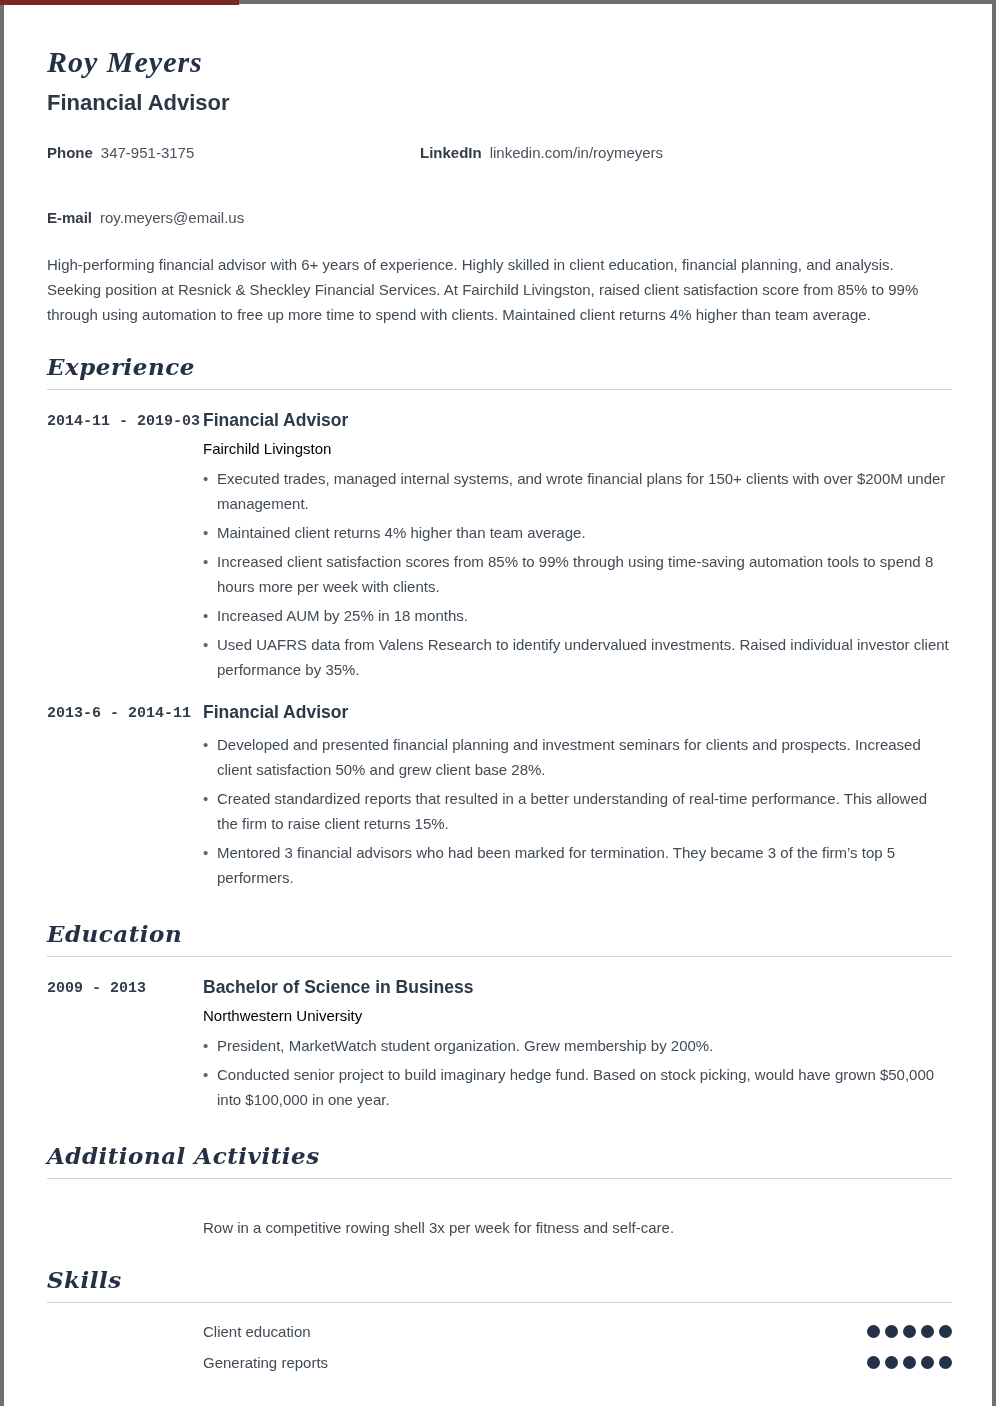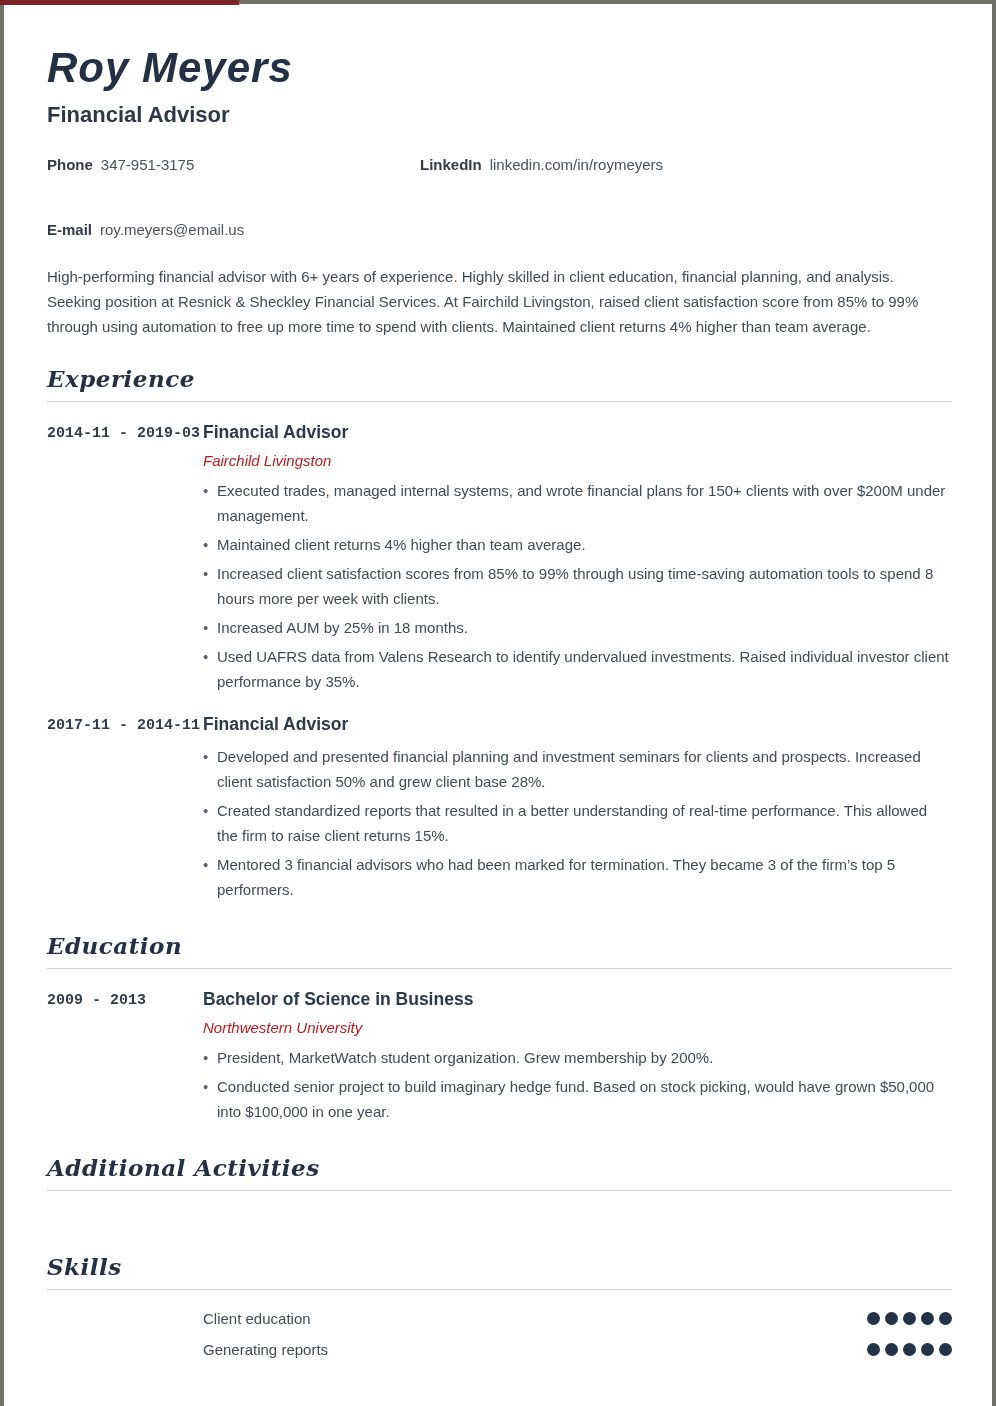--- a/index.html
+++ b/index.html
@@ -19,24 +19,24 @@
     padding: 42px 40px 46px 43px;
   }
   .top-accent {
     position: absolute;
     top: -4px; left: -4px;
     width: 239px; height: 5px;
     background: var(--top-accent, #7a2626);
   }
   
   .name {
-    font-family: Liberation Sans, sans-serif;
+    font-family: Liberation Serif, serif;
     font-style: italic;
     font-weight: 700;
-    font-size: 42px;
+    font-size: 30px;
     line-height: 1.05;
     letter-spacing: 1px;
     color: var(--heading, #243044);
   }
   .person-title {
     margin-top: 12px;
     font-size: 22px;
     font-weight: 700;
     color: #2e3748;
   }
@@ -84,23 +84,22 @@
     color: #333d49;
     padding-top: 3px;
     font-family: Liberation Mono, monospace;
   }
   .entry-title {
     font-size: 17.5px;
     font-weight: 700;
     color: #2c3949;
   }
   .entry-subtitle {
-    font-style: italic;
-    font-size: 15px;
-    color: #b91c1c;
+    font-size: 15px;
+    color: #000000;
     margin-top: 9px;
   }
   ul.bullets { list-style: none; margin-top: 9px; }
   ul.bullets li {
     position: relative;
     padding-left: 14px;
     font-size: 15px;
     line-height: 25px;
     margin-bottom: 4px;
     color: var(--body-text, #404b55);
@@ -180,21 +179,21 @@
               <li>Executed trades, managed internal systems, and wrote financial plans for 150+ clients with over $200M under management.</li>
               <li>Maintained client returns 4% higher than team average.</li>
               <li>Increased client satisfaction scores from 85% to 99% through using time-saving automation tools to spend 8 hours more per week with clients.</li>
               <li>Increased AUM by 25% in 18 months.</li>
               <li>Used UAFRS data from Valens Research to identify undervalued investments. Raised individual investor client performance by 35%.</li>
             </ul>
     </div>
   </div>
 
   <div class="entry">
-    <div class="entry-dates">2017-11 - 2014-11</div>
+    <div class="entry-dates">2013-6 - 2014-11</div>
     <div class="entry-body">
       <div class="entry-title">Financial Advisor</div>
       <ul class="bullets">
               <li>Developed and presented financial planning and investment seminars for clients and prospects. Increased client satisfaction 50% and grew client base 28%.</li>
               <li>Created standardized reports that resulted in a better understanding of real-time performance. This allowed the firm to raise client returns 15%.</li>
               <li>Mentored 3 financial advisors who had been marked for termination. They became 3 of the firm’s top 5 performers.</li>
             </ul>
     </div>
   </div>
 </div>
@@ -220,20 +219,21 @@
 
   <section>
     <h3 class="script-heading">Additional Activities</h3>
     <hr class="rule">
     <div id="activities-list">
         <div class="indent-row">
           <div></div>
         </div>
         <div class="indent-row">
           <div></div>
+          <p class="activity-text">Row in a competitive rowing shell 3x per week for fitness and self-care.</p>
         </div>
       </div>
   </section>
 
   <section>
     <h3 class="script-heading">Skills</h3>
     <hr class="rule">
     <div id="skills-list">
   <div class="skill-row">
     <div class="skill-spacer"></div>

